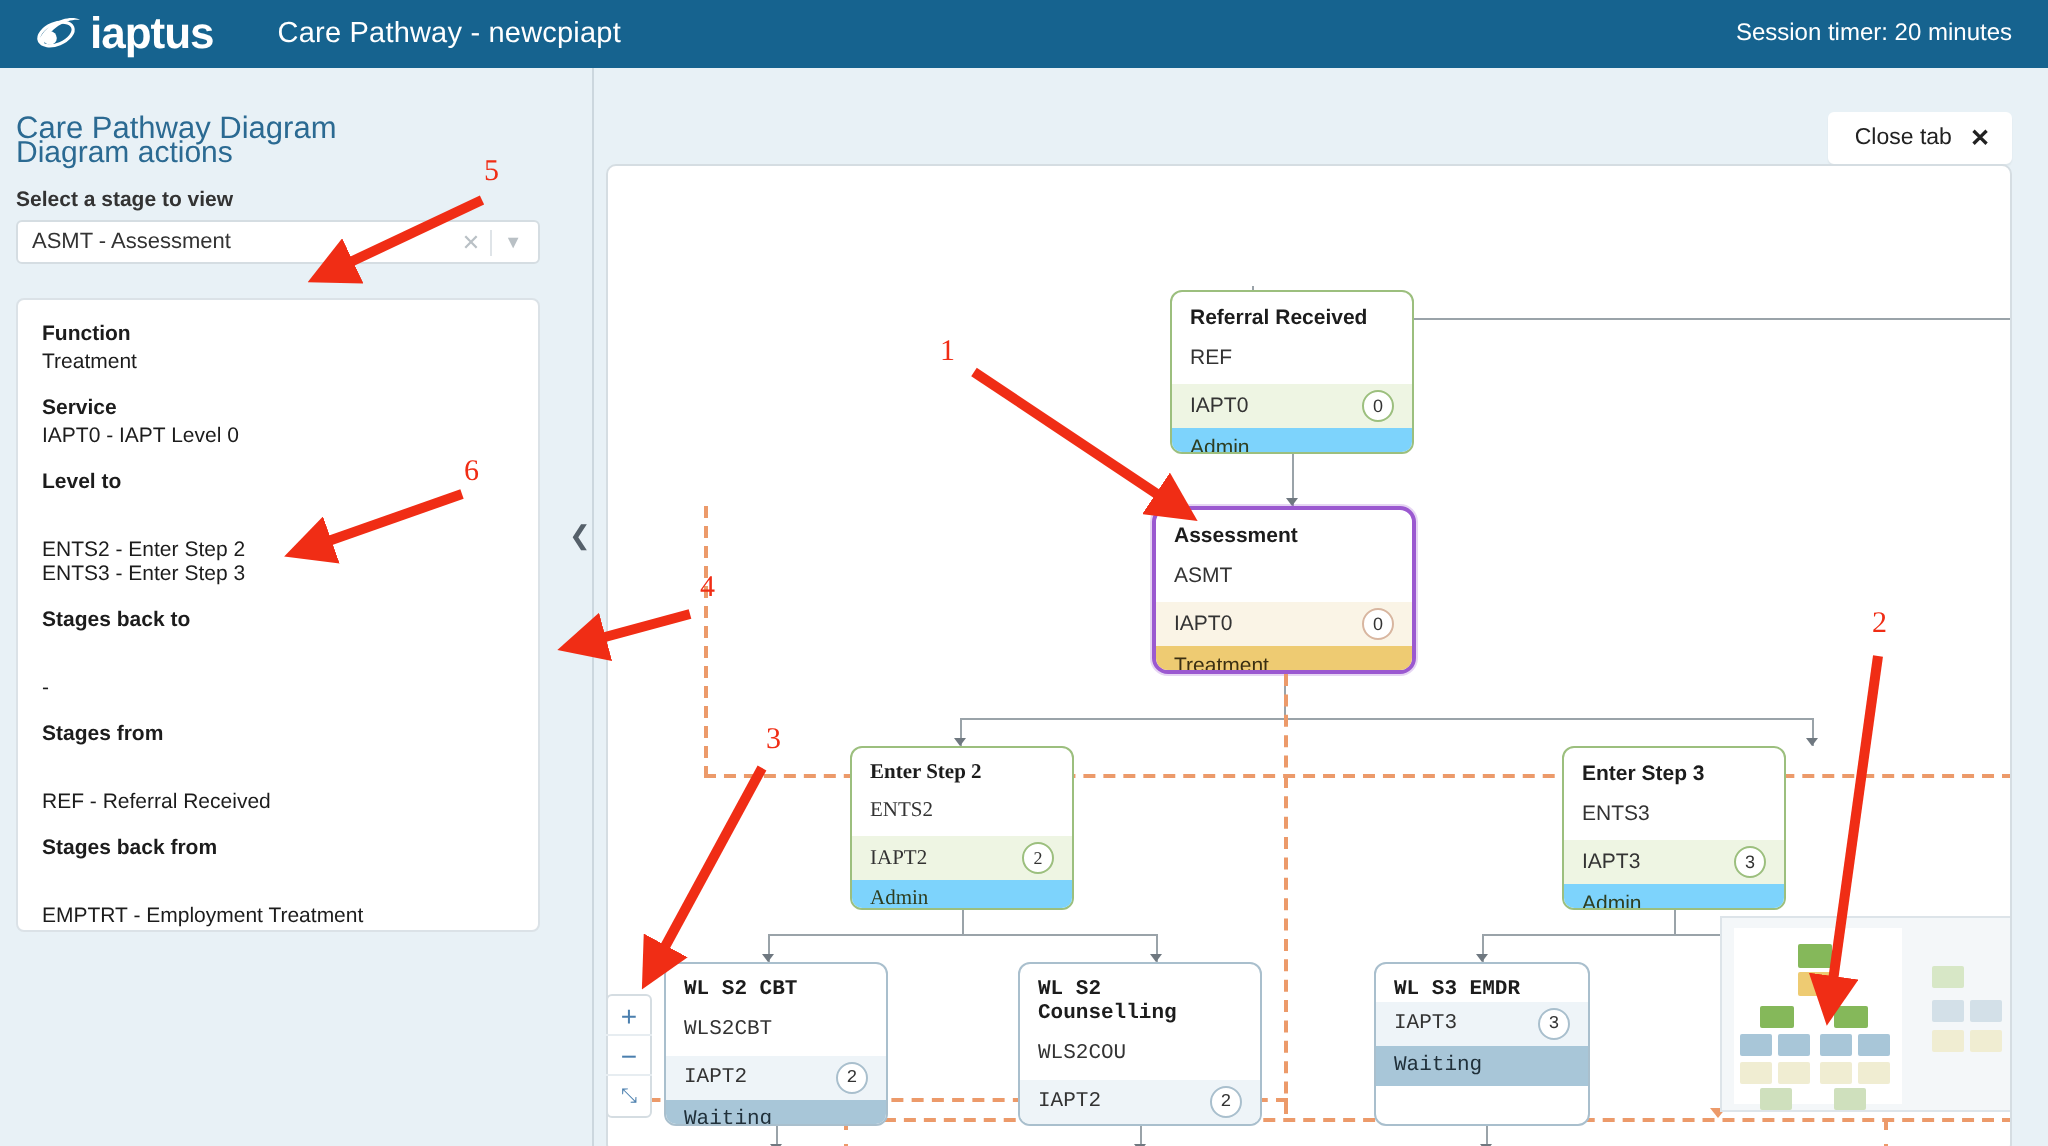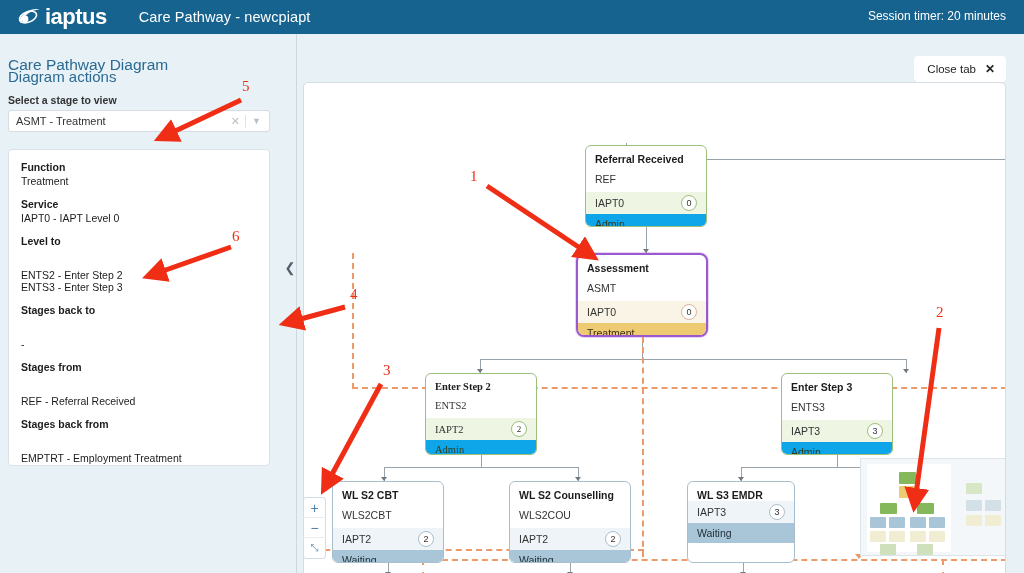--- a/index.html
+++ b/index.html
@@ -113,34 +113,34 @@
   .node .n-badge {
     width: 16px; height: 16px; border-radius: 50%;
     border: 1px solid #b4b4b4; background: #ffffff;
     font-size: 9px; color: #333;
     display: flex; align-items: center; justify-content: center;
   }
   .node .n-foot { font-size: 10.5px; padding: 4px 9px; }
 
   
   .node.green .n-mid  { background: #eef5e3; }
-  .node.green .n-foot { background: #0ea5e9; color: #2e3d1f; }
+  .node.green .n-foot { background: #7dd3fc; color: #2e3d1f; }
   .node.green .n-badge { border-color: #9cbf7e; }
 
   
   .node.selected {
     border: 2px solid #9b59d0; border-radius: 8px;
     box-shadow: 0 0 0 1px rgba(155,89,208,.25);
   }
   .node.selected .n-mid  { background: #faf4e6; }
   .node.selected .n-foot { background: #eecb72; color: #3a2f12; }
   .node.selected .n-badge { border-color: #d8b6a0; }
 
   
-  .node.blue { border-color: #a9bfcd; }
+  .node.blue { border-color: #a9bfcd; font-family: Liberation Mono, monospace; }
   .node.blue .n-mid  { background: #eef4f8; }
   .node.blue .n-foot { background: #a8c6d8; color: #20303a; }
   .node.blue .n-badge { border-color: #a9bfcd; }
 
   
   .conn { position: absolute; background: #9aa3a9; }
   .conn.h { height: 1px; }
   .conn.v { width: 1px; }
   .arrow-head {
     position: absolute; width: 0; height: 0;
@@ -215,21 +215,21 @@
     <span>Close tab</span>
     <span class="x-glyph">✕</span>
   </button>
 </div>
 
 <div class="left-panel" style="top:68px;">
   <div class="section-title">Diagram actions</div>
   <div class="field-label">Select a stage to view</div>
 
   <div class="select-box">
-    <span class="select-value">ASMT - Treatment</span>
+    <span class="select-value">ASMT - Assessment</span>
     <span class="select-clear">✕</span>
     <span class="select-sep"></span>
     <span class="select-arrow">▼</span>
   </div>
 
   <div class="detail-card">
     <div class="d-group">
       <div class="d-key">Function</div>
       <div class="d-val">Treatment</div>
     </div>

